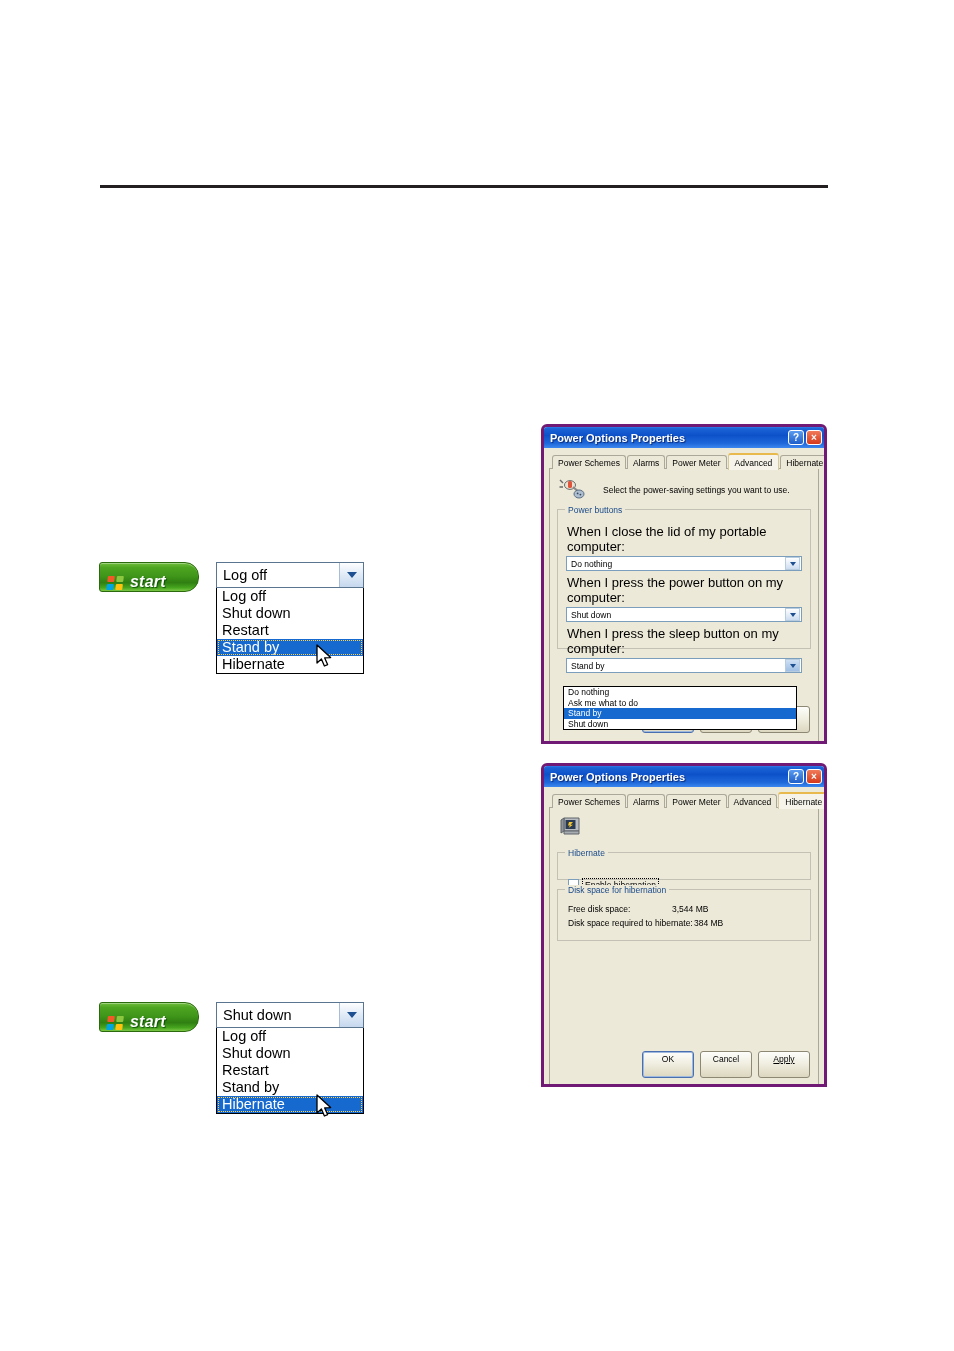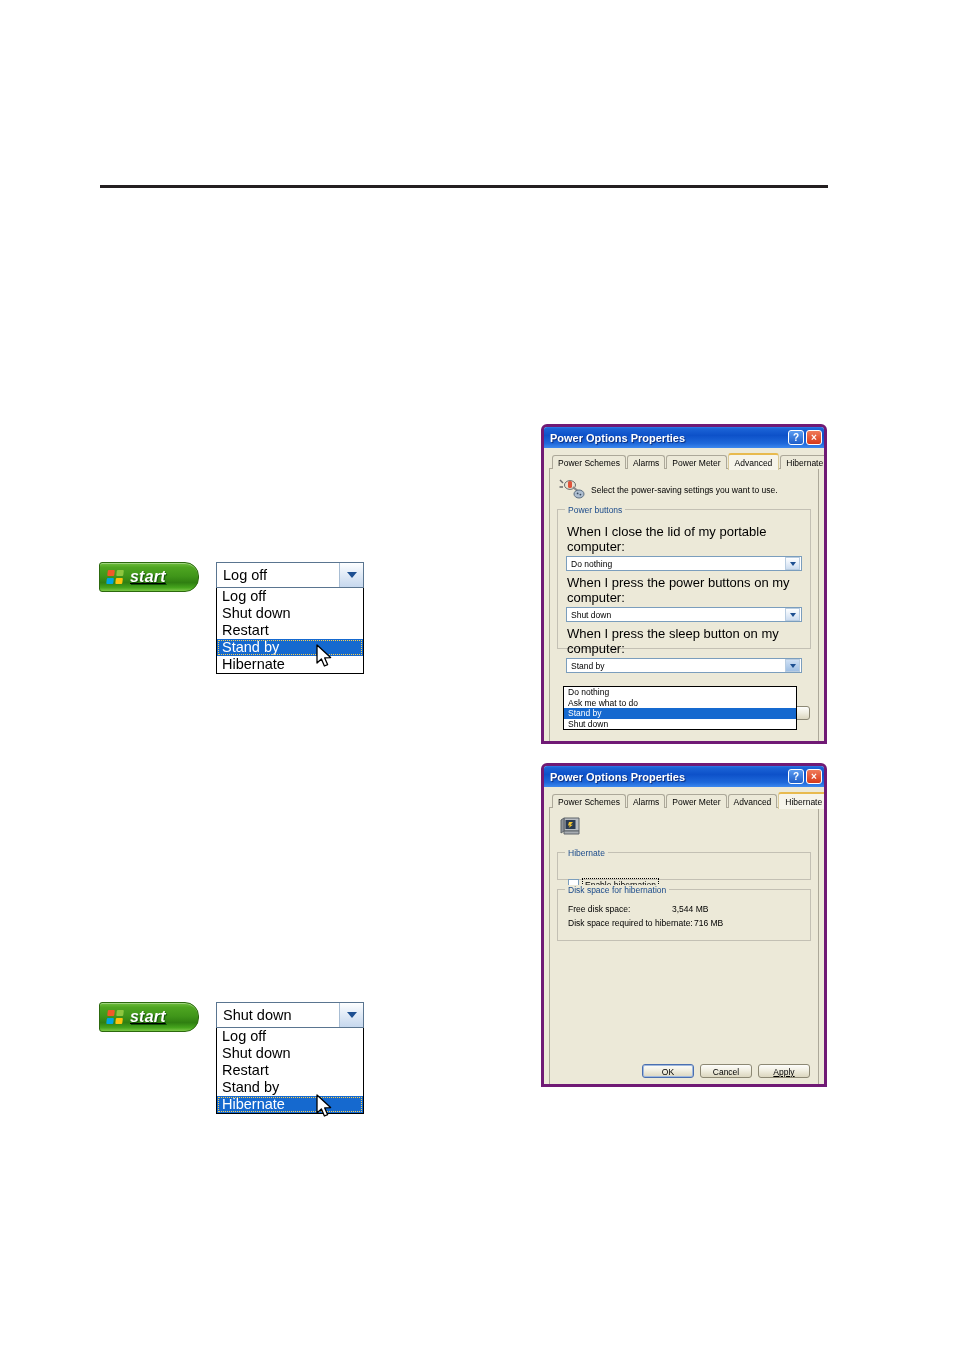--- a/index.html
+++ b/index.html
@@ -30,23 +30,22 @@
     position: absolute;
     width: 98px;
     height: 28px;
     border-radius: 3px 14px 14px 3px;
     background: linear-gradient(to bottom,
                 #6fbe3c 0%, #4ea521 16%, #3f9519 48%,
                 #2f7f11 70%, #46a51d 88%, #7ac846 100%);
     border: 1px solid #2c6a0e;
     box-shadow: inset 0 1px 0 rgba(255,255,255,.35);
     display: flex;
-    align-items: center;
+    align-items: flex-end;
     overflow: hidden;
-    text-decoration: underline;
   }
   .start-flag {
     width: 17px;
     height: 15px;
     margin-left: 7px;
     margin-right: 6px;
     position: relative;
     transform: skewX(-7deg);
     flex: none;
   }
@@ -219,21 +218,21 @@
     border: 1px solid #aca899;
     background: #ece9d8;
     margin-top: -1px;
     padding: 6px 7px 7px 7px;
     box-sizing: border-box;
     position: relative;
     z-index: 1;
   }
 
   .intro-row { display: flex; align-items: flex-start; margin: 2px 0 8px 2px; }
-  .intro-text { margin-left: 6px; line-height: 1.45; font-size: 8.5px; padding-top: 7px; }
+  .intro-text { margin-left: 18px; line-height: 1.45; font-size: 8.5px; padding-top: 7px; }
   .intro-text.tall { padding-top: 0; }
 
   
   .gb {
     border: 1px solid #c3c0b4;
     margin-bottom: 9px;
     padding: 10px 8px 8px 8px;
     position: relative;
     box-sizing: border-box;
   }
@@ -322,21 +321,21 @@
 
   .btn-row {
     display: flex;
     justify-content: flex-end;
     gap: 6px;
     margin-top: 6px;
     padding-right: 1px;
   }
   .xp-button {
     min-width: 52px;
-    height: 14px;
+    height: 27px;
     line-height: 14px;
     text-align: center;
     font-size: 8.5px;
     background: linear-gradient(to bottom,#fdfdfb 0%,#f1efe2 45%,#e3dfcb 80%,#dcd7c0 100%);
     border: 1px solid #8c8874;
     border-radius: 3px;
     box-sizing: border-box;
     color: #000;
     margin-top: 48px;
   }
@@ -452,21 +451,21 @@
 
       <div class="gb" style="height:140px;">
         <span class="gb-title">Power buttons</span>
 
         <div class="fld-label">When I close the lid of my portable computer:</div>
         <div class="combo">
           <span class="cv">Do nothing</span>
           <span class="carrow"></span>
         </div>
 
-        <div class="fld-label">When I press the power buttons on my computer:</div>
+        <div class="fld-label">When I press the power button on my computer:</div>
         <div class="combo">
           <span class="cv">Shut down</span>
           <span class="carrow"></span>
         </div>
 
         <div class="fld-label">When I press the sleep button on my computer:</div>
         <div class="combo open">
           <span class="cv">Stand by</span>
           <span class="carrow"></span>
         </div>
@@ -538,21 +537,21 @@
       </div>
 
       <div class="gb" style="height:52px;">
         <span class="gb-title">Disk space for hibernation</span>
         <div class="kv-row">
           <span class="kv-key" style="width:104px;">Free disk space:</span>
           <span class="kv-val">3,544 MB</span>
         </div>
         <div class="kv-row">
           <span class="kv-key" style="width:126px;">Disk space required to hibernate:</span>
-          <span class="kv-val">716 MB</span>
+          <span class="kv-val">384 MB</span>
         </div>
       </div>
 
       <div class="btn-row" style="position:absolute; right:7px; bottom:7px;">
         <div class="xp-button default">OK</div>
         <div class="xp-button">Cancel</div>
         <div class="xp-button">
           <u>Apply</u>
         </div>
       </div>

